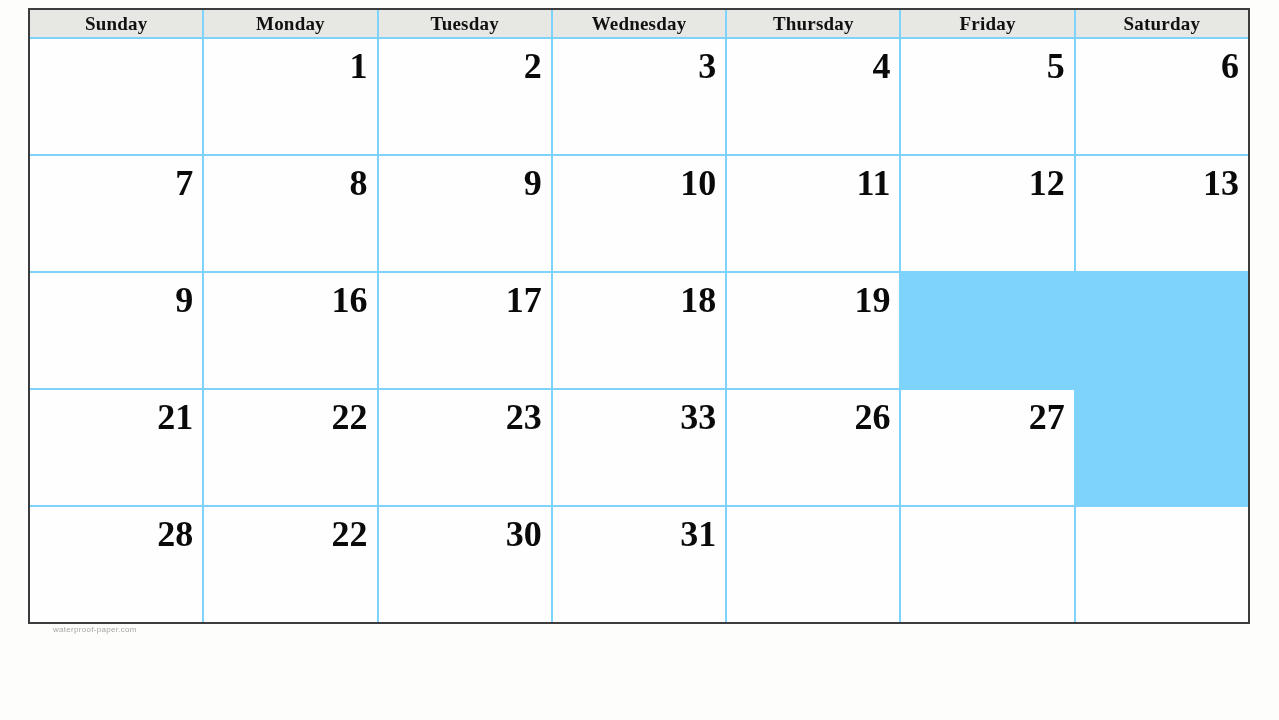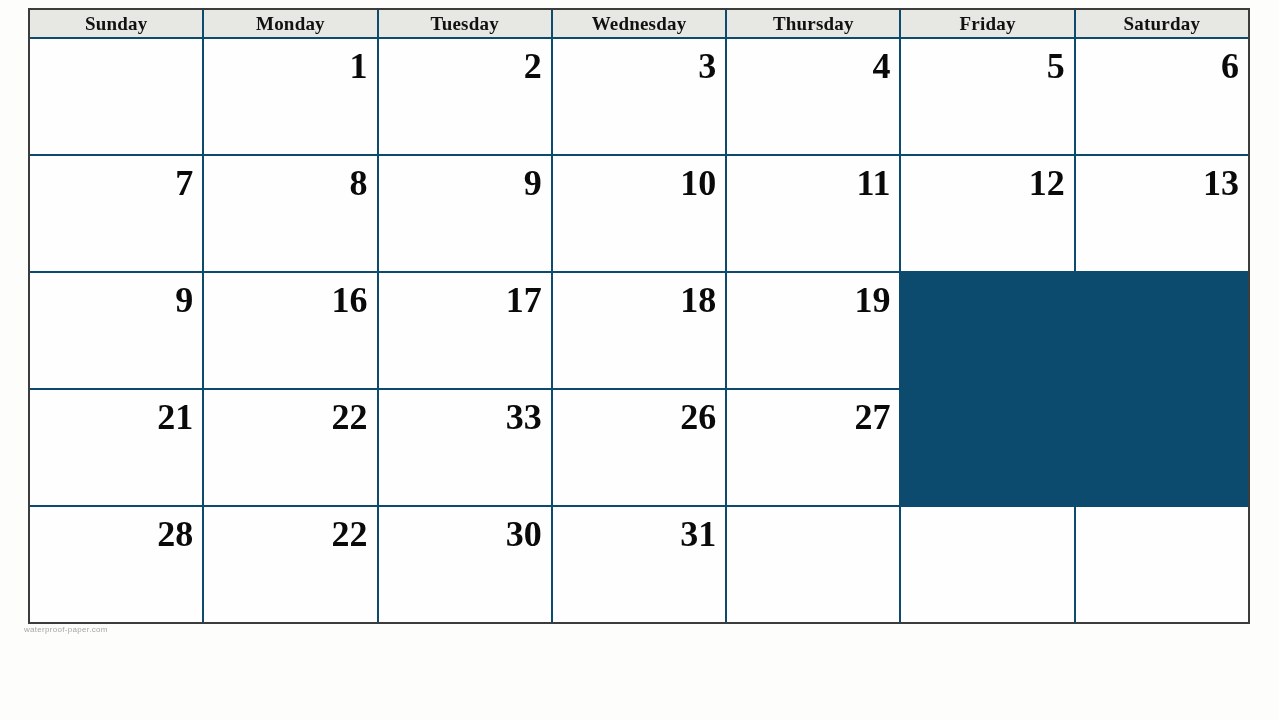--- a/index.html
+++ b/index.html
@@ -15,21 +15,21 @@
     position: relative;
     width: 1279px;
     height: 720px;
   }
   .calendar {
     position: absolute;
     left: 28px;
     top: 8px;
     width: 1222px;
     border: 2px solid #3c3c3c;
-    background: #0c4a6e; 
+    background: #7dd3fc; 
     display: grid;
     grid-template-rows: 27px repeat(5, 115px);
     row-gap: 2px;
     box-sizing: border-box;
   }
   .row {
     display: grid;
     grid-template-columns: repeat(7, 1fr);
     column-gap: 2px;
     background: transparent;
@@ -52,21 +52,21 @@
   .daynum {
     display: inline-block;
     font-weight: bold;
     font-size: 36px;
     line-height: 1;
     color: #0a0a0a;
     padding: 9px 9px 0 0;
   }
   .watermark {
     position: absolute;
-    left: 24px;
+    left: 53px;
     top: 625px;
     font-family: "Liberation Sans", sans-serif;
     font-size: 8px;
     color: #a6a6a6;
     letter-spacing: 0.3px;
   }
 </style>
 </head>
 <body>
 
@@ -108,20 +108,21 @@
       <div class="cell"><span class="daynum">9</span></div>
       <div class="cell"><span class="daynum">16</span></div>
       <div class="cell"><span class="daynum">17</span></div>
       <div class="cell"><span class="daynum">18</span></div>
       <div class="cell"><span class="daynum">19</span></div>
     </div>
 
     <div class="row">
       <div class="cell"><span class="daynum">21</span></div>
       <div class="cell"><span class="daynum">22</span></div>
+      <div class="cell"><span class="daynum">23</span></div>
       <div class="cell"><span class="daynum">33</span></div>
       <div class="cell"><span class="daynum">26</span></div>
       <div class="cell"><span class="daynum">27</span></div>
     </div>
 
     <div class="row">
       <div class="cell"><span class="daynum">28</span></div>
       <div class="cell"><span class="daynum">22</span></div>
       <div class="cell"><span class="daynum">30</span></div>
       <div class="cell"><span class="daynum">31</span></div>

